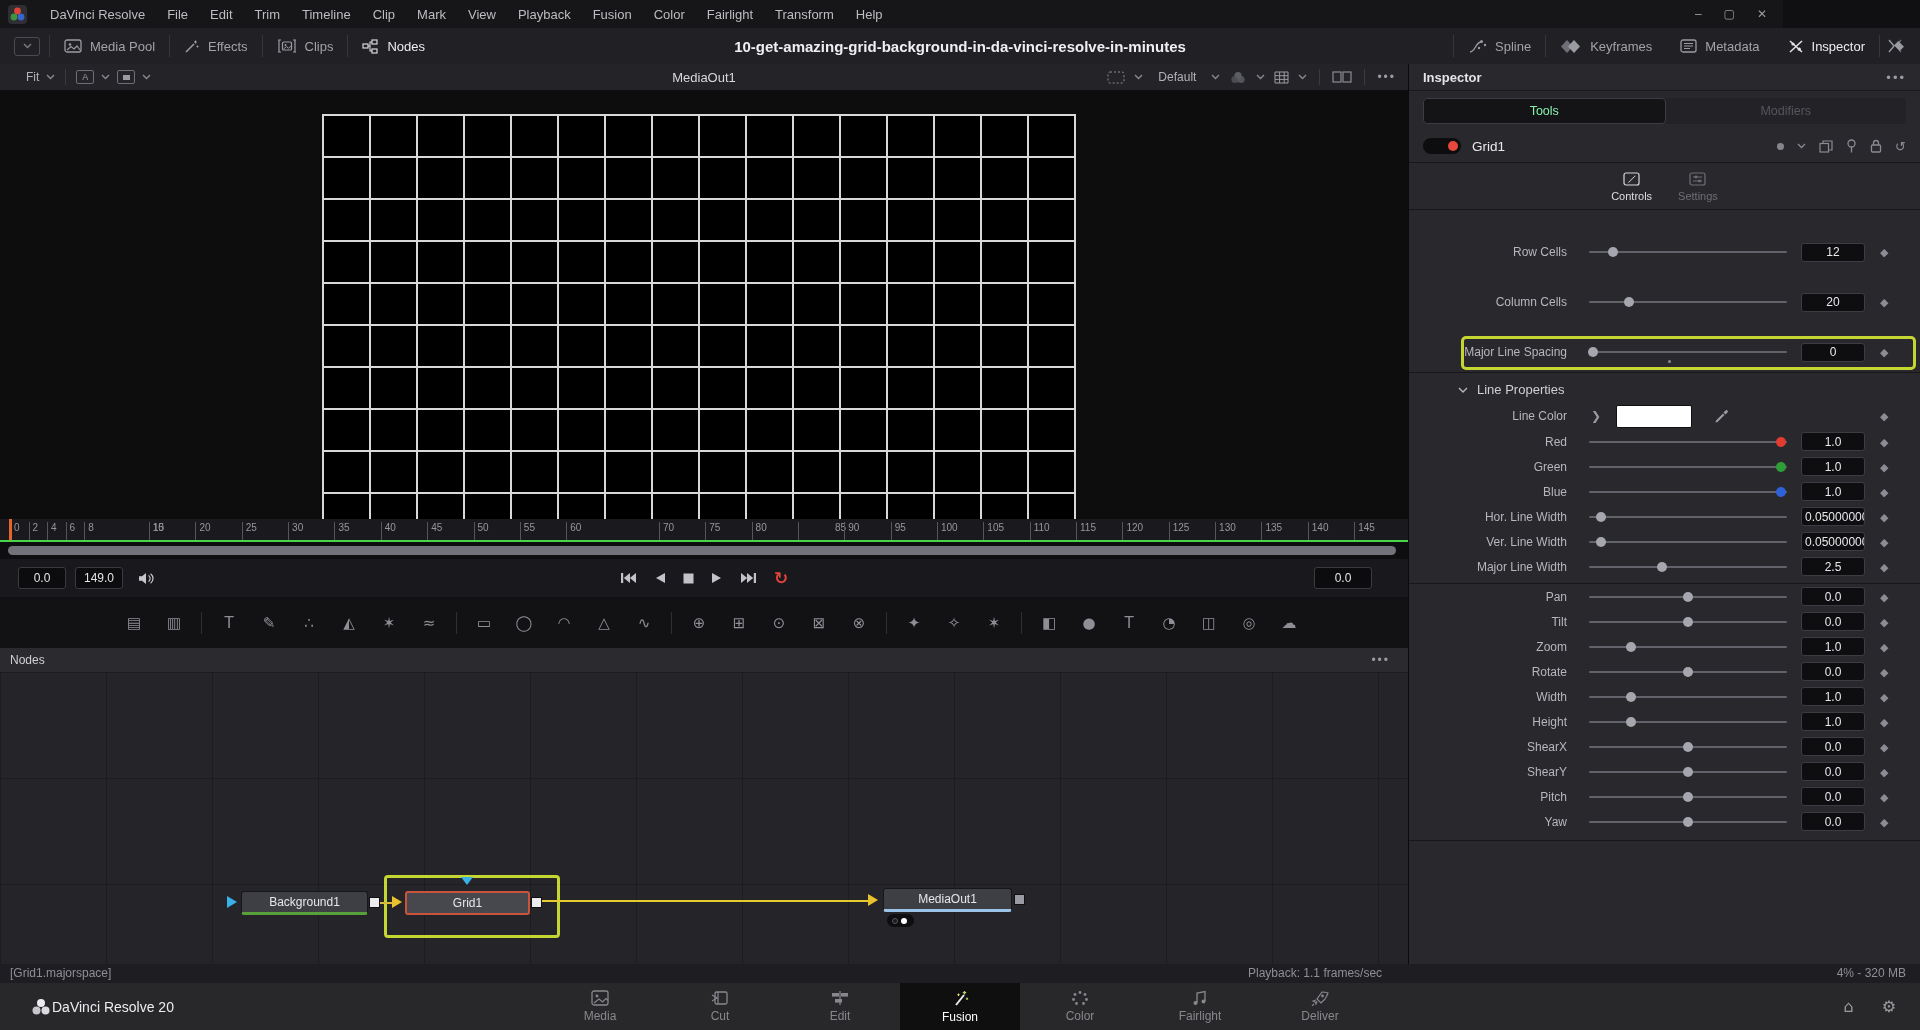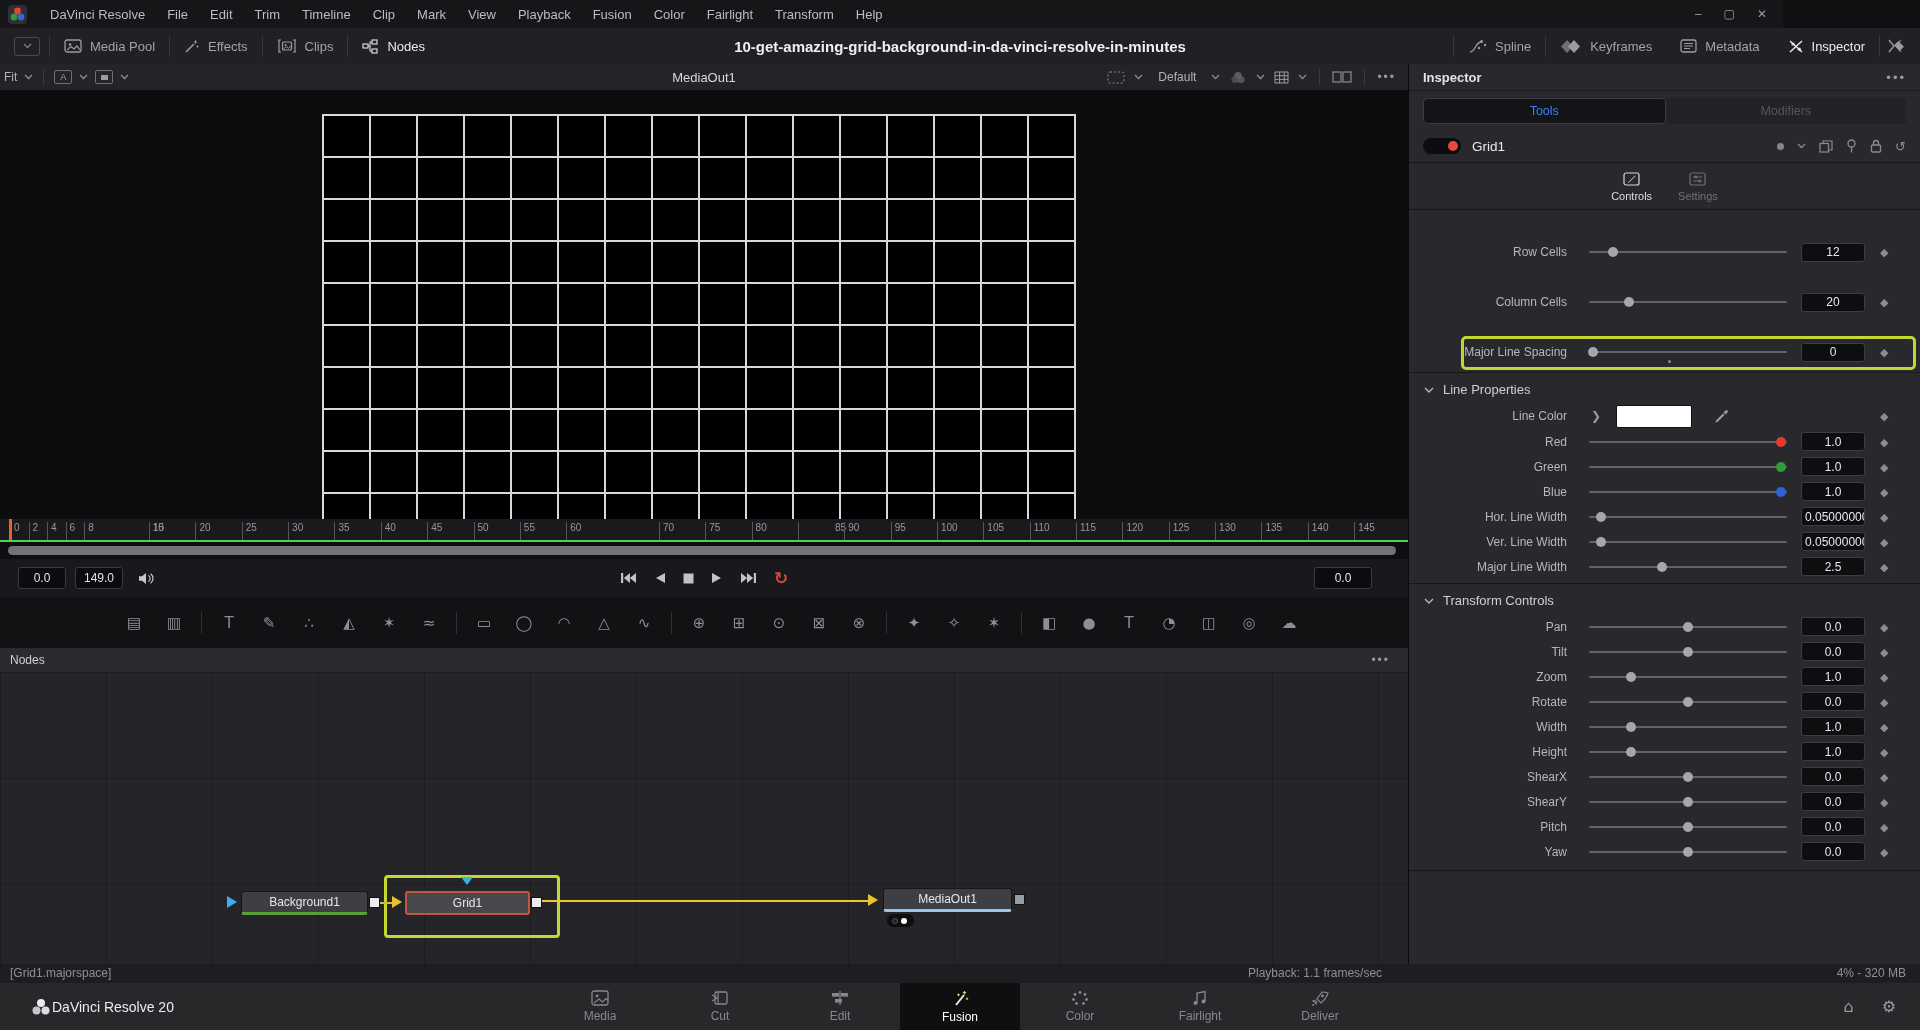--- a/index.html
+++ b/index.html
@@ -20,21 +20,21 @@
   .tb-item{display:flex;align-items:center;gap:8px;font-size:13px;color:#a2a2a8;padding:0 14px;}
   .tb-item.active{color:#ececf0;}
   .tb-sep{width:1px;height:22px;background:#36363c;}
   .tb-check{width:24px;height:17px;border:1px solid #4a4a52;border-radius:3px;margin:0 9px 0 4px;
             display:flex;align-items:center;justify-content:center;}
   #tb-title{position:absolute;left:0;right:0;text-align:center;font-weight:bold;font-size:15px;
             color:#efeff2;pointer-events:none;z-index:1;}
   
   #viewer-toolbar{position:absolute;top:64px;left:0;width:1408px;height:26px;background:#242428;
                   border-bottom:1px solid #0c0c0c;display:flex;align-items:center;font-size:12px;color:#b2b2b8;}
-  .vt-left{display:flex;align-items:center;gap:7px;padding-left:4px;z-index:2;}
+  .vt-left{display:flex;align-items:center;gap:7px;padding-left:26px;z-index:2;}
   .vt-right{margin-left:auto;display:flex;align-items:center;gap:9px;padding-right:12px;z-index:2;}
   #vt-title{position:absolute;left:0;right:0;text-align:center;font-size:13px;color:#d8d8dc;z-index:1;}
   .mini-box{width:16px;height:12px;border:1px solid #6e6e76;border-radius:2px;display:flex;
             align-items:center;justify-content:center;font-size:9px;color:#9a9aa2;}
   .vsep{width:1px;height:16px;background:#3a3a40;margin:0 3px;}
   #viewer-area{position:absolute;top:90px;left:0;width:1408px;height:429px;background:#0d0d0e;}
   #canvas{position:absolute;left:322px;top:24px;width:752px;height:420px;background:#000;
           border-right:2px solid #d8d8d8;border-bottom:2px solid #d8d8d8;
           background-image:linear-gradient(90deg,#d8d8d8 2px,transparent 2px),
                            linear-gradient(#d8d8d8 2px,transparent 2px);}
@@ -90,21 +90,21 @@
   .dotA{width:6px;height:6px;border-radius:50%;background:#1c1c20;border:1px solid #555;box-sizing:border-box;}
   .dotB{width:6px;height:6px;border-radius:50%;background:#fff;}
   
   #inspector{position:absolute;left:1408px;top:64px;width:512px;height:900px;background:#28282d;
              border-left:1px solid #0b0b0c;box-sizing:border-box;}
   .insp-header{height:26px;display:flex;align-items:center;font-size:13px;font-weight:bold;color:#e4e4e8;
                padding:0 14px;border-bottom:1px solid #1a1a1e;}
   .insp-header .dots{margin-left:auto;color:#9a9aa0;letter-spacing:2px;font-weight:normal;}
   .tabbar{margin:7px 14px 0;height:26px;background:#222227;border-radius:4px;display:flex;}
   .tab{flex:1;display:flex;align-items:center;justify-content:center;font-size:12.5px;color:#55555c;box-sizing:border-box;}
-  .tab.active{background:#141417;border:1px solid #3c3c42;border-radius:4px;color:#3b82f6;}
+  .tab.active{background:#141417;border:1px solid #3c3c42;border-radius:4px;color:#86efac;}
   .node-row{height:32px;display:flex;align-items:center;padding:0 14px;margin-top:6px;}
   .toggle{width:38px;height:16px;background:#0d0d0f;border-radius:8px;position:relative;margin-right:11px;}
   .toggle::after{content:'';position:absolute;right:3px;top:3px;width:10px;height:10px;border-radius:50%;background:#e8483c;}
   .node-name{font-size:13.5px;color:#eaeaee;}
   .node-icons{margin-left:auto;display:flex;align-items:center;gap:13px;color:#8a8a92;}
   .vdot{width:7px;height:7px;border-radius:50%;background:#85858c;}
   .hline{height:1px;background:#17171a;}
   .subtabs{display:flex;justify-content:center;gap:26px;padding:9px 0 7px;}
   .subtab{display:flex;flex-direction:column;align-items:center;gap:4px;font-size:11px;color:#6e6e76;}
   .subtab.active{color:#dedee2;}
@@ -115,21 +115,21 @@
   .sr-knob{position:absolute;top:-4px;width:10px;height:10px;border-radius:50%;background:#a6a6ae;margin-left:-5px;}
   .sr-value{flex:0 0 64px;margin-left:14px;height:19px;background:#0e0e11;border:1px solid #3c3c42;border-radius:3px;
             font-size:12px;color:#e8e8ec;display:flex;align-items:center;justify-content:center;overflow:hidden;
             white-space:nowrap;box-sizing:border-box;}
   .sr-value.clip{justify-content:flex-start;padding-left:3px;}
   .sr-diamond{position:absolute;left:471px;top:50%;transform:translateY(-50%);font-size:11px;color:#8c8c94;
               font-family:"DejaVu Sans",sans-serif;}
   .slider-row.highlighted::before{content:"";position:absolute;left:52px;right:4px;top:-3px;bottom:-5px;
               border:3px solid #c3d631;border-radius:5px;pointer-events:none;}
   .default-dot{position:absolute;top:9px;width:3px;height:3px;border-radius:50%;background:#8a8a92;}
-  .section-header{display:flex;align-items:center;gap:9px;font-size:13px;color:#cfcfd4;padding:9px 8px 6px 15px;}
+  .section-header{display:flex;align-items:center;gap:9px;font-size:13px;color:#cfcfd4;padding:9px 8px 6px 15px;margin-left:34px;}
   #ctrl-rows{padding:5px 0 7px;}
   .lc-row{position:relative;height:26px;display:flex;align-items:center;}
   .lc-chev{margin-left:14px;color:#9a9aa2;font-size:12px;}
   .lc-swatch{margin-left:15px;width:74px;height:21px;background:#fff;border-radius:2px;border:1px solid #111;}
   .lc-dropper{margin-left:22px;}
   
   #statusbar{position:absolute;top:964px;left:0;width:1920px;height:19px;background:#1e1e22;font-size:12px;color:#8e8e96;}
   #statusbar .sleft{position:absolute;left:10px;top:2px;}
   #statusbar .splay{position:absolute;left:1248px;top:2px;}
   #statusbar .smem{position:absolute;right:14px;top:2px;}
@@ -609,26 +609,20 @@
         <div class="slider-row">
           <span class="sr-label">Major Line Width</span>
           <span class="sr-track">
             <span class="sr-knob" style="left: 37%;"></span>
           </span>
           <span class="sr-value">2.5</span>
           <span class="sr-diamond">◆</span>
         </div>
       </div>
     <div class="hline" style="margin-top:4px;"></div>
-    <div class="section-header">
-      <svg width="10" height="6" viewBox="0 0 10 6">
-          <path d="M1 1l4 4 4-4" stroke="#b6b6bc" stroke-width="1.4" fill="none"></path>
-        </svg>
-      <span>Transform Controls</span>
-    </div>
     <div id="tf-rows">
         <div class="slider-row">
           <span class="sr-label">Pan</span>
           <span class="sr-track">
             <span class="sr-knob" style="left: 50%;"></span>
           </span>
           <span class="sr-value">0.0</span>
           <span class="sr-diamond">◆</span>
         </div>
         <div class="slider-row">

